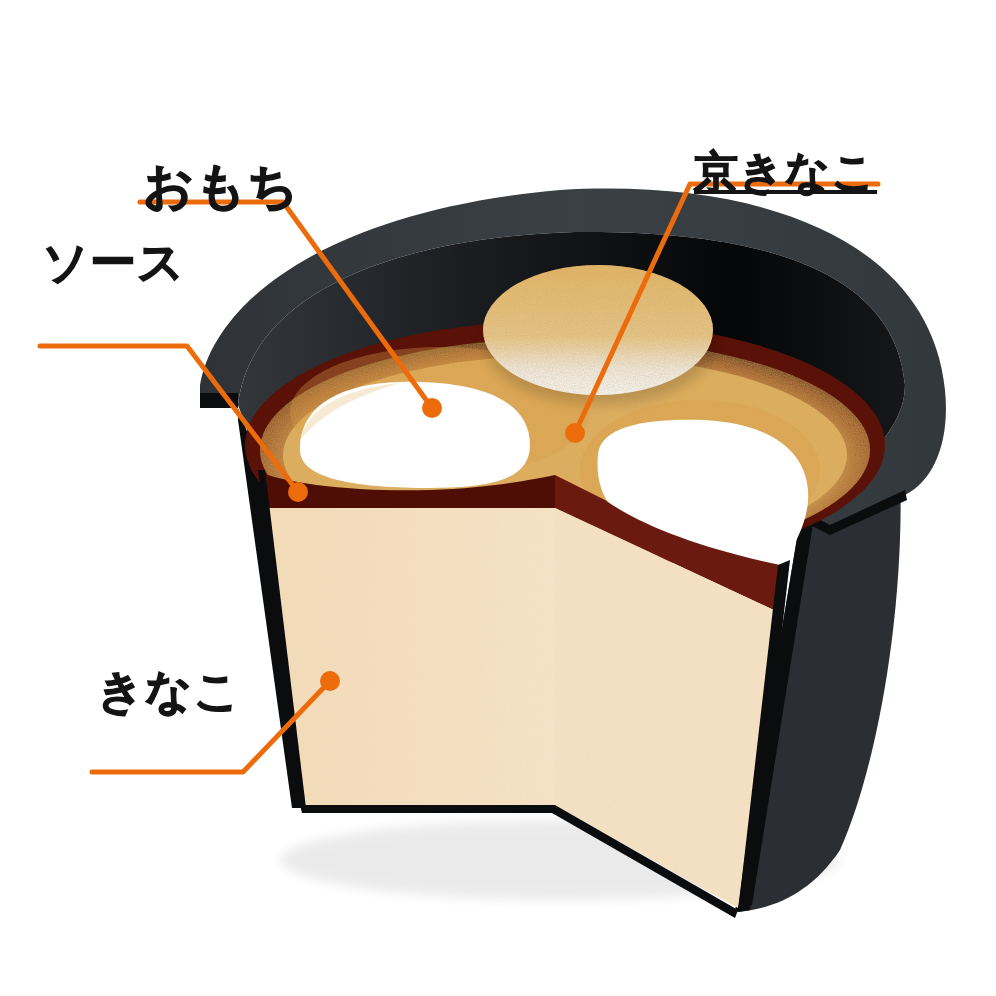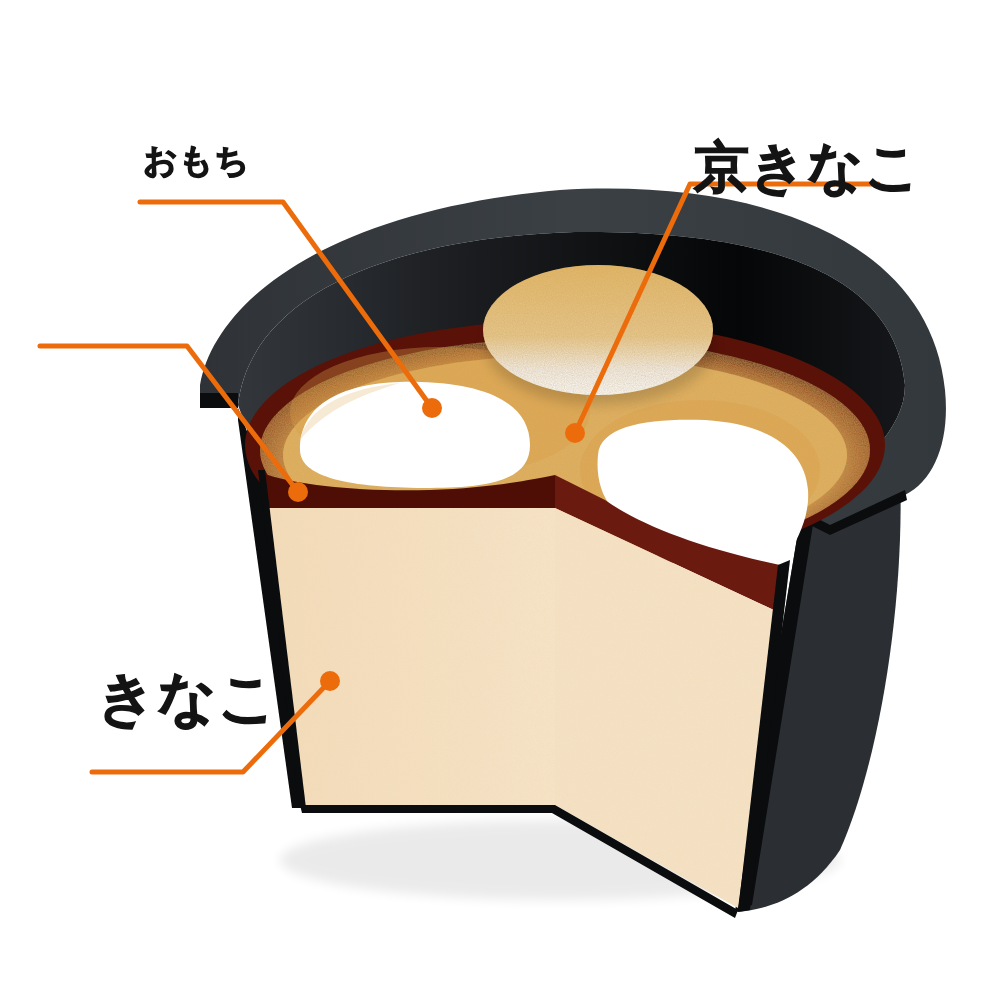--- a/index.html
+++ b/index.html
@@ -10,24 +10,24 @@
       position: absolute;
       font-family: "DejaVu Sans", "Liberation Sans", sans-serif;
       font-weight: 900;
       color: #141414;
       line-height: 1.08;
       letter-spacing: 1px;
       white-space: nowrap;
       -webkit-text-stroke: 1.2px #141414;
     }
     .label span { display: block; }
-    #label-omochi { left: 143px; top: 142px; font-size: 34px; }
-    #label-kyokinako { left: 694px; top: 138px; font-size: 55px; }
+    #label-omochi { left: 143px; top: 159px; font-size: 50px; }
+    #label-kyokinako { left: 694px; top: 148px; font-size: 44px; text-decoration: underline; }
     #label-kuromitsu { left: 42px; top: 238px; font-size: 46px; }
-    #label-kinako-ice { left: 97px; top: 667px; font-size: 58px; }
+    #label-kinako-ice { left: 97px; top: 667px; font-size: 46px; }
   </style>
 </head>
 <body>
 
 <svg id="stage" viewBox="0 0 996 996" xmlns="http://www.w3.org/2000/svg">
   <defs>
     <filter id="grain" x="0" y="0" width="100%" height="100%">
       <feTurbulence type="fractalNoise" baseFrequency="0.9" numOctaves="2" seed="3" result="n"></feTurbulence>
       <feColorMatrix in="n" type="matrix" values="0 0 0 0 0.55  0 0 0 0 0.38  0 0 0 0 0.12  0 0 0 0.55 0" result="c"></feColorMatrix>
       <feComposite in="c" in2="SourceGraphic" operator="in" result="t"></feComposite>
@@ -149,17 +149,18 @@
 
 <div id="label-omochi" class="label">
   <span>おもち</span>
 </div>
 
 <div id="label-kyokinako" class="label">
   <span>京きなこ</span>
 </div>
 
 <div id="label-kuromitsu" class="label">
+  <span>ソース</span>
 </div>
 
 <div id="label-kinako-ice" class="label">
   <span>きなこ</span>
 </div>
 
 </body></html>

